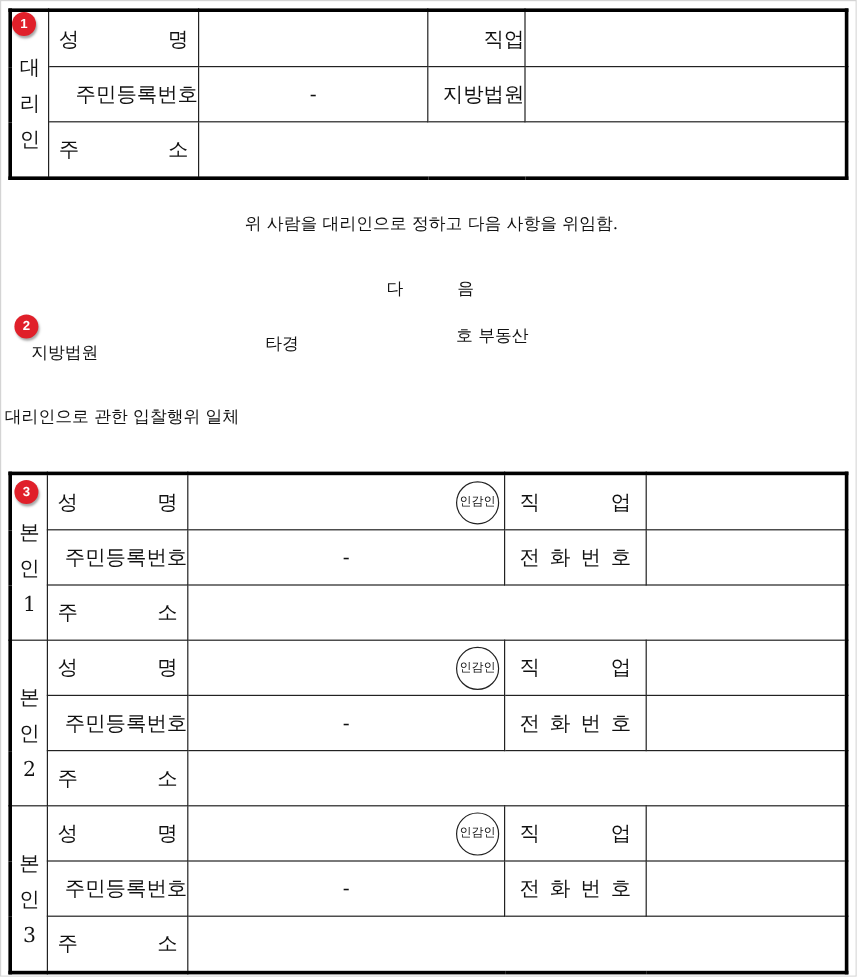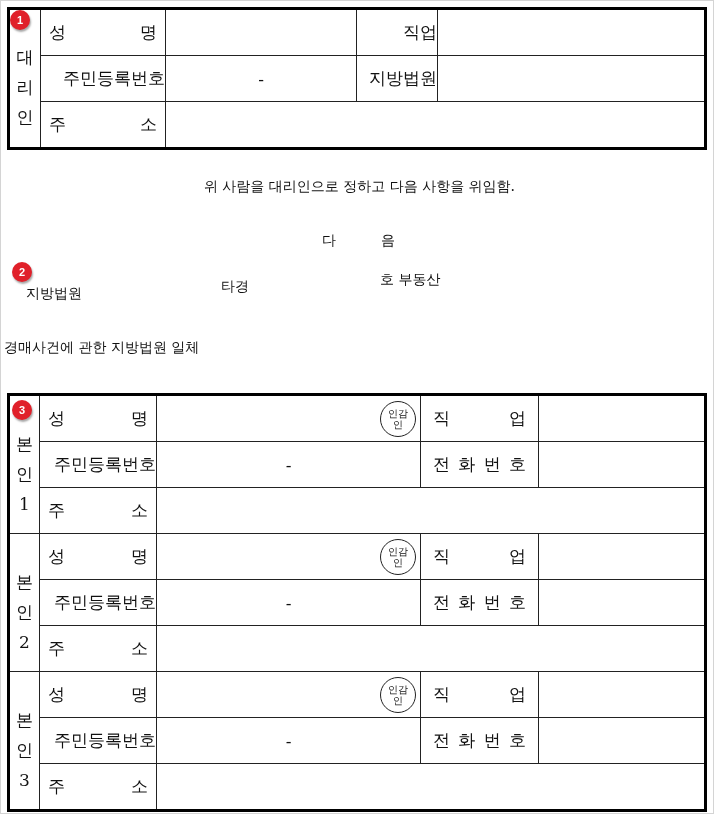--- a/index.html
+++ b/index.html
@@ -28,21 +28,21 @@
     display: flex; justify-content: space-between; padding: 0 8px 0 8px;
   }
   .spread-wide { display: flex; justify-content: space-between; padding: 0 12px 0 12px; }
   .center { text-align: right; }
   .dash { text-align: center; }
   .name-cell { position: relative; }
   .seal {
     position: absolute; right: 4px; top: 50%; transform: translateY(-50%);
     width: 34px; height: 34px; border: 1px solid #222; border-radius: 50%;
     font-size: 10px; line-height: 11px; text-align: center;
-    display: flex; flex-direction: column; justify-content: center; align-items: center;
+    display: flex; justify-content: center; align-items: center;
   }
   .group-top td { border-top: 3px solid #000; }
   .badge {
     position: absolute; width: 20px; height: 20px; border-radius: 50%;
     background: #e0202a; color: #fff; font-family: "Liberation Sans", sans-serif;
     font-size: 11px; font-weight: bold; text-align: center; line-height: 20px;
     box-shadow: 1px 2px 2px rgba(0,0,0,0.35); z-index: 5;
   }
   .text-line { position: absolute; font-size: 14px; white-space: pre; }
 </style>
@@ -100,21 +100,21 @@
 
 <div class="text-line" style="left:0; width:714px; text-align:center; top:178px; padding-left:5px; box-sizing:border-box;">위 사람을 대리인으로 정하고 다음 사항을 위임함.</div>
 
 <div class="text-line" style="left:322px; top:232px;">다</div>
 <div class="text-line" style="left:381px; top:232px;">음</div>
 
 <div class="text-line" style="left:26px; top:285px;">지방법원</div>
 <div class="text-line" style="left:221px; top:278px;">타경</div>
 <div class="text-line" style="left:380px; top:271px;">호 부동산</div>
 
-<div class="text-line" style="left:4px; top:339px;">경매사건에 관한 지방법원 일체</div>
+<div class="text-line" style="left:4px; top:339px;">대리인으로 관한 입찰행위 일체</div>
 
 <table class="form" style="left:7px; top:393px; width:700px;">
   <colgroup>
     <col style="width:31px">
       <col style="width:117px">
       <col style="width:264px">
       <col style="width:118px">
       <col>
   </colgroup>
 

